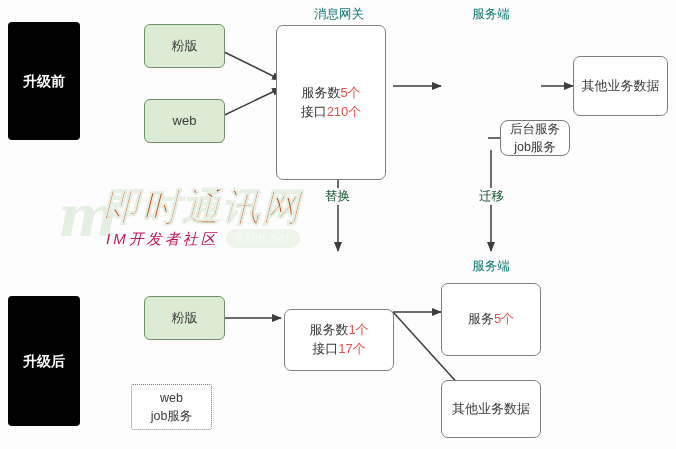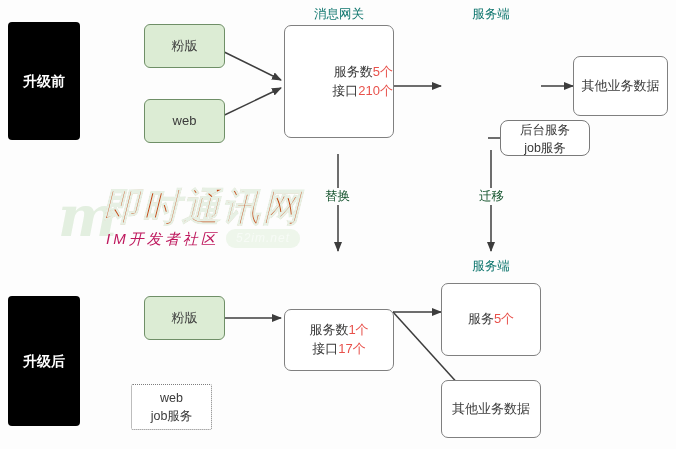--- a/index.html
+++ b/index.html
@@ -207,28 +207,28 @@
 
   <div class="node green" style="left:131px; top:24px; width:81px; height:44px;">
     <span class="ln">粉版</span>
   </div>
 
   <div class="node green" style="left:131px; top:99px; width:81px; height:44px;">
     <span class="ln">web</span>
   </div>
 
   <div class="caption" style="left:284px; top:6px; width:110px;">消息网关</div>
-  <div class="node plain" style="left:284px; top:25px; width:110px; height:113px;align-items:flex-end;">
+  <div class="node plain" style="left:276px; top:25px; width:110px; height:155px;">
     <span class="ln"><span>服务数</span><span class="num">5</span><span class="num">个</span></span>
     <span class="ln"><span>接口</span><span class="num">210</span><span class="num">个</span></span>
   </div>
 
   <div class="caption" style="left:441px; top:6px; width:100px;">服务端</div>
 
-  <div class="node small" style="left:500px; top:120px; width:90px; height:36px;justify-content:space-between;">
+  <div class="node small" style="left:500px; top:120px; width:70px; height:36px;">
     <span class="ln">后台服务</span>
     <span class="ln">job服务</span>
   </div>
 
   <div class="node plain" style="left:573px; top:56px; width:95px; height:60px;">
     <span class="ln">其他业务数据</span>
   </div>
 
   <div class="edge-label" style="left:323px; top:188px;">替换</div>
   <div class="edge-label" style="left:477px; top:188px;">迁移</div>

